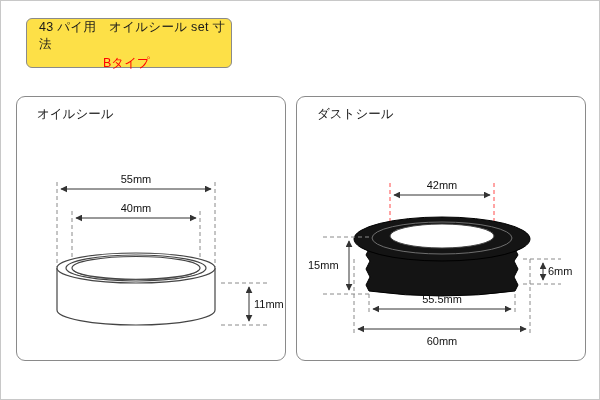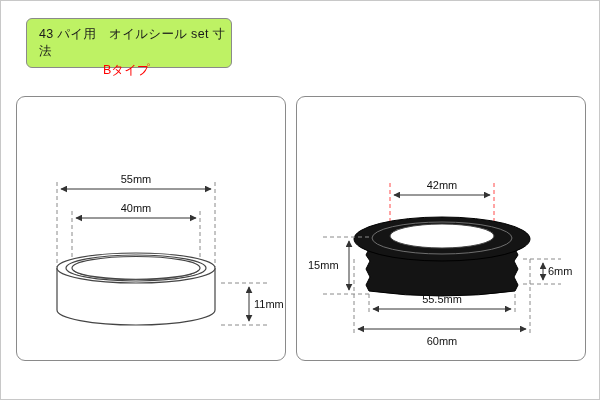--- a/index.html
+++ b/index.html
@@ -3,22 +3,22 @@
 <meta charset="utf-8">
 <style>
   html,body{margin:0;padding:0;background:#fff;}
   #stage{
     position:relative;width:598px;height:398px;background:#ffffff;
     border:1px solid #c8c8c8;overflow:hidden;
     font-family:"Liberation Sans","DejaVu Sans",sans-serif;color:#1a1a1a;
   }
   .hdr{
     position:absolute;left:25px;top:17px;width:206px;height:50px;
-    border:1px solid #8a8a8a;border-radius:6px;background:#bef264;box-sizing:border-box;
-    padding:7px 0 0 12px;
+    border:1px solid #8a8a8a;border-radius:6px;background:#fde047;box-sizing:border-box;
+    padding:0 0 0 12px;
   }
   .hdr .t1{font-size:12.5px;letter-spacing:.3px;}
   .hdr .t2{font-size:12.5px;color:#ff0000;margin:2px 0 0 64px;}
   .panel{
     position:absolute;border:1px solid #8a8a8a;border-radius:9px;background:#fff;
     box-sizing:border-box;
   }
   #panel-oil{left:15px;top:95px;width:270px;height:265px;}
   #panel-dust{left:295px;top:95px;width:290px;height:265px;}
   .panel-title{position:absolute;left:20px;top:9px;font-size:12.5px;z-index:2;}
@@ -41,20 +41,21 @@
       </marker>
     </defs>
   </svg>
 
   <div class="hdr">
     <div class="t1">43 パイ用　オイルシール set 寸法</div>
     <div class="t2">Bタイプ</div>
   </div>
 
   <div class="panel" id="panel-oil">
+    <div class="panel-title">オイルシール</div>
     <svg width="268" height="263" viewBox="0 0 268 263">
 
       <g>
         <line class="dash" x1="40" y1="85" x2="40" y2="170"></line>
         <line class="dash" x1="198" y1="85" x2="198" y2="170"></line>
         <line class="ln" x1="44" y1="92" x2="194" y2="92" marker-start="url(#arr)" marker-end="url(#arr)"></line>
         <text class="dim" x="119" y="86" text-anchor="middle">55mm</text>
       </g>
 
       <g>
@@ -77,20 +78,21 @@
       <g>
         <line class="dash" x1="204" y1="186" x2="250" y2="186"></line>
         <line class="dash" x1="204" y1="228" x2="250" y2="228"></line>
         <line class="ln" x1="232" y1="190" x2="232" y2="224" marker-start="url(#arr)" marker-end="url(#arr)"></line>
         <text class="dim" x="237" y="211" text-anchor="start">11mm</text>
       </g>
     </svg>
   </div>
 
   <div class="panel" id="panel-dust">
+    <div class="panel-title">ダストシール</div>
     <svg width="288" height="263" viewBox="0 0 288 263">
 
       <g>
         <line class="rdash" x1="93" y1="86" x2="93" y2="133"></line>
         <line class="rdash" x1="197" y1="86" x2="197" y2="133"></line>
         <line class="ln" x1="97" y1="98" x2="193" y2="98" marker-start="url(#arr)" marker-end="url(#arr)"></line>
         <text class="dim" x="145" y="92" text-anchor="middle">42mm</text>
       </g>
 
       <g>

